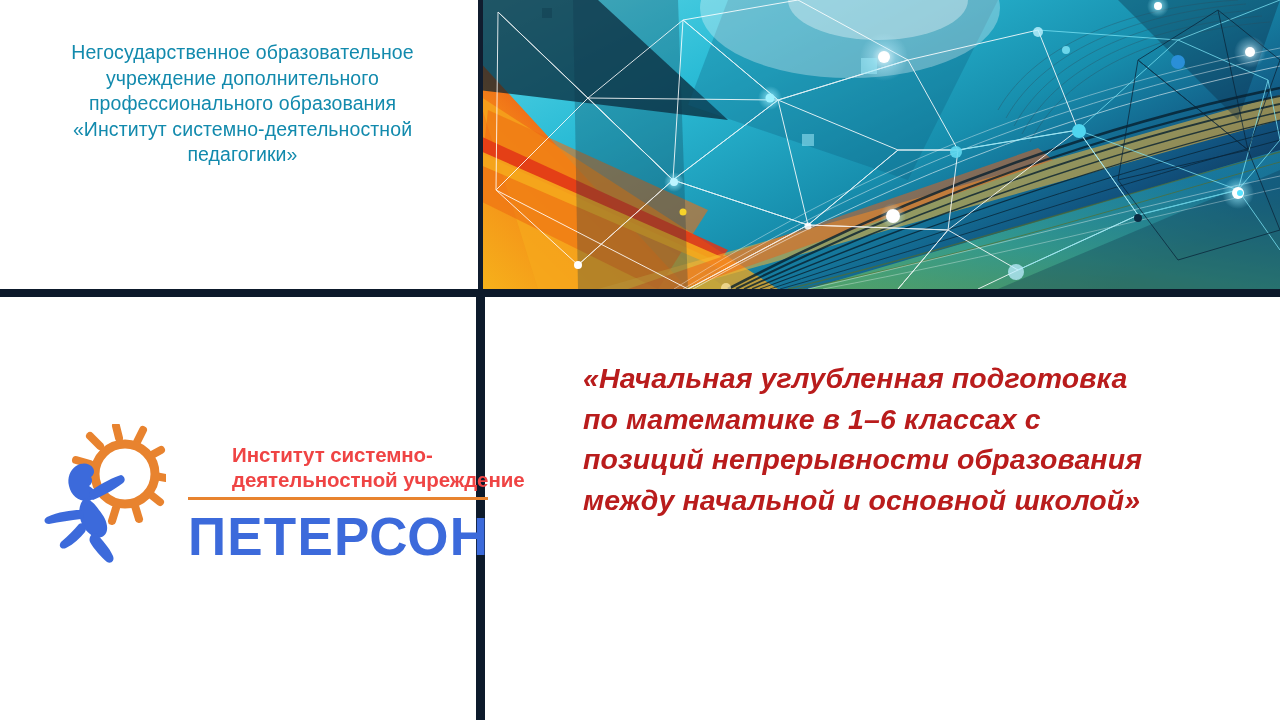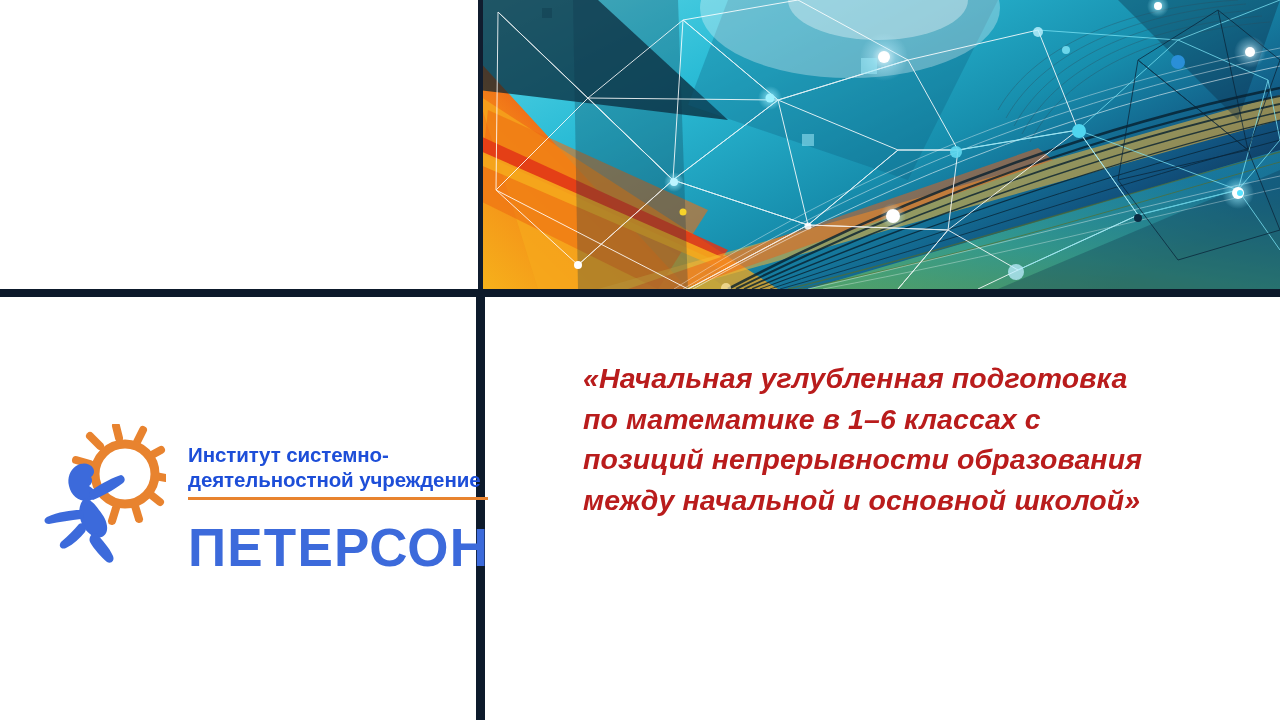--- a/index.html
+++ b/index.html
@@ -37,45 +37,48 @@
   .hero svg { position:absolute; left:0; top:0; width:802px; height:289px; display:block; }
 
   
   .logo {
     position:absolute; left:40px; top:424px; width:415px; height:145px;
   }
   .logo-mark { position:absolute; left:0; top:0; width:126px; height:140px; }
   .logo-mark svg { width:126px; height:140px; display:block; }
   .logo-text { position:absolute; left:148px; top:18px; width:305px; }
   .logo-line1, .logo-line2 {
-    color:#1d4ed8; font-size:20.5px; font-weight:700; line-height:25px;
-    letter-spacing:-0.1px; white-space:nowrap;
+    color:#ef4444; font-size:20.5px; font-weight:700; line-height:25px;
+    letter-spacing:-0.1px; white-space:nowrap;margin-left:44px;
   }
   .logo-rule {
     margin-top:5px; width:300px; height:3px; background:#E8832F;
   }
   .logo-brand {
-    margin-top:19px; color:#3C6ADB; font-size:53px; font-weight:700;
+    margin-top:8px; color:#3C6ADB; font-size:53px; font-weight:700;
     letter-spacing:1.2px; line-height:58px; white-space:nowrap;
   }
 
   
   .title-block {
     position:absolute; left:583px; top:358px; width:560px;
   }
   .title-text {
     color:#b91c1c; font-size:28.5px; font-weight:700; font-style:italic;
     line-height:40.5px; letter-spacing:0.1px;
   }
 </style>
 </head>
 <body>
 
 <div class="slide">
 
+  <div class="org-block">
+    <div class="org-name">Негосударственное образовательное учреждение дополнительного профессионального образования «Институт системно-деятельностной педагогики»</div>
+  </div>
 
   <div class="hero">
     <div class="hero-edge"></div>
     <svg viewBox="0 0 802 289" preserveAspectRatio="none">
       <defs>
         <linearGradient id="gBlue" x1="0" y1="0" x2="1" y2="0.7">
           <stop offset="0" stop-color="#5fd9e8"></stop>
           <stop offset="0.30" stop-color="#2bbcd6"></stop>
           <stop offset="0.62" stop-color="#178ead"></stop>
           <stop offset="0.85" stop-color="#11537f"></stop>

